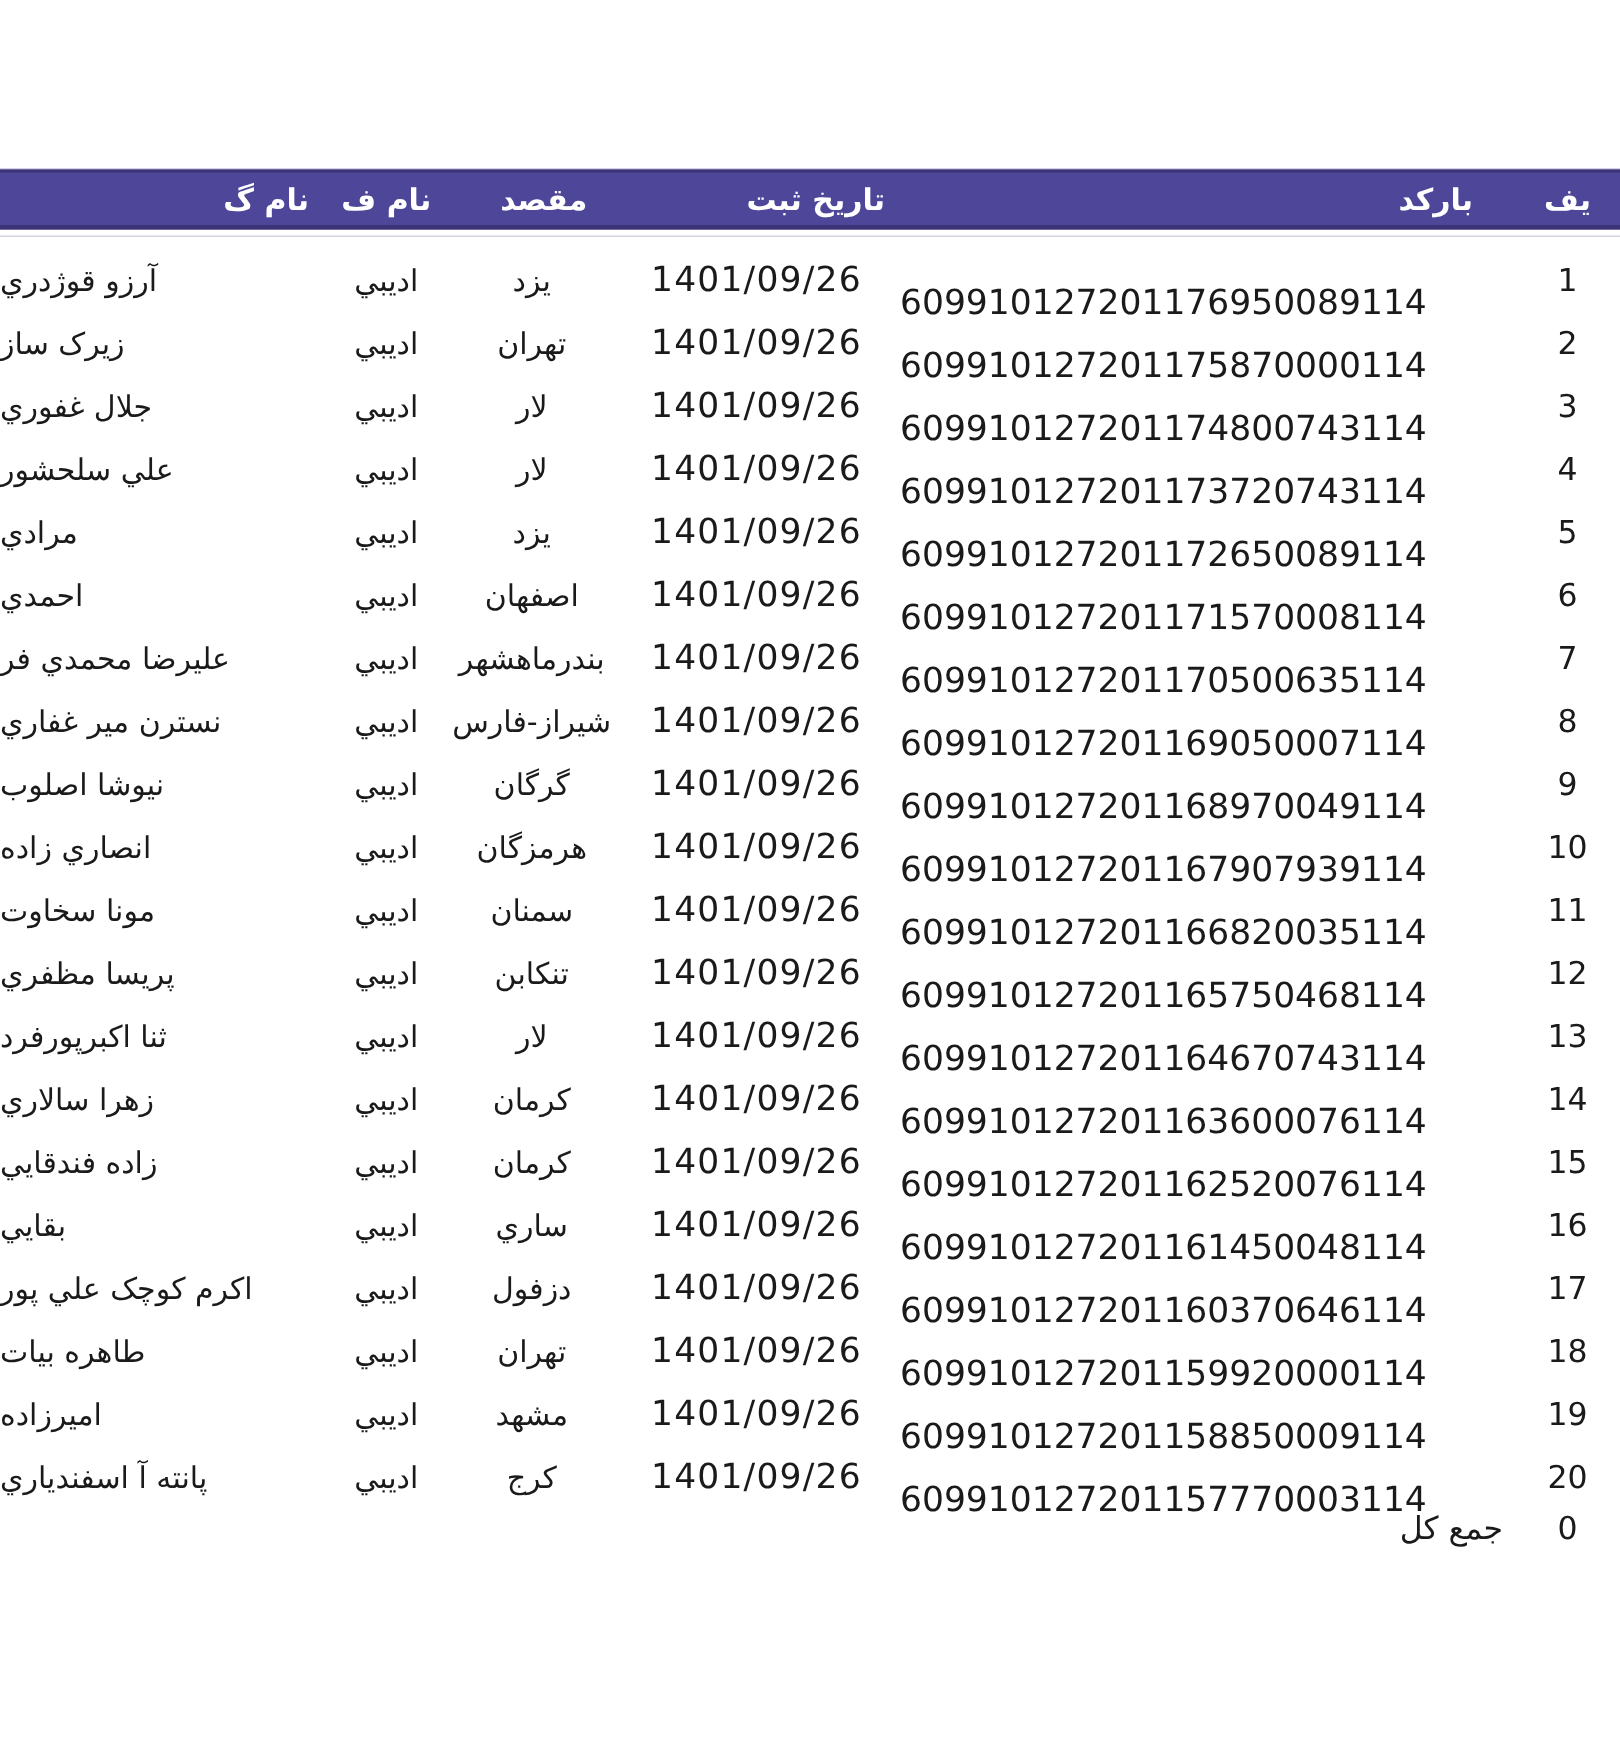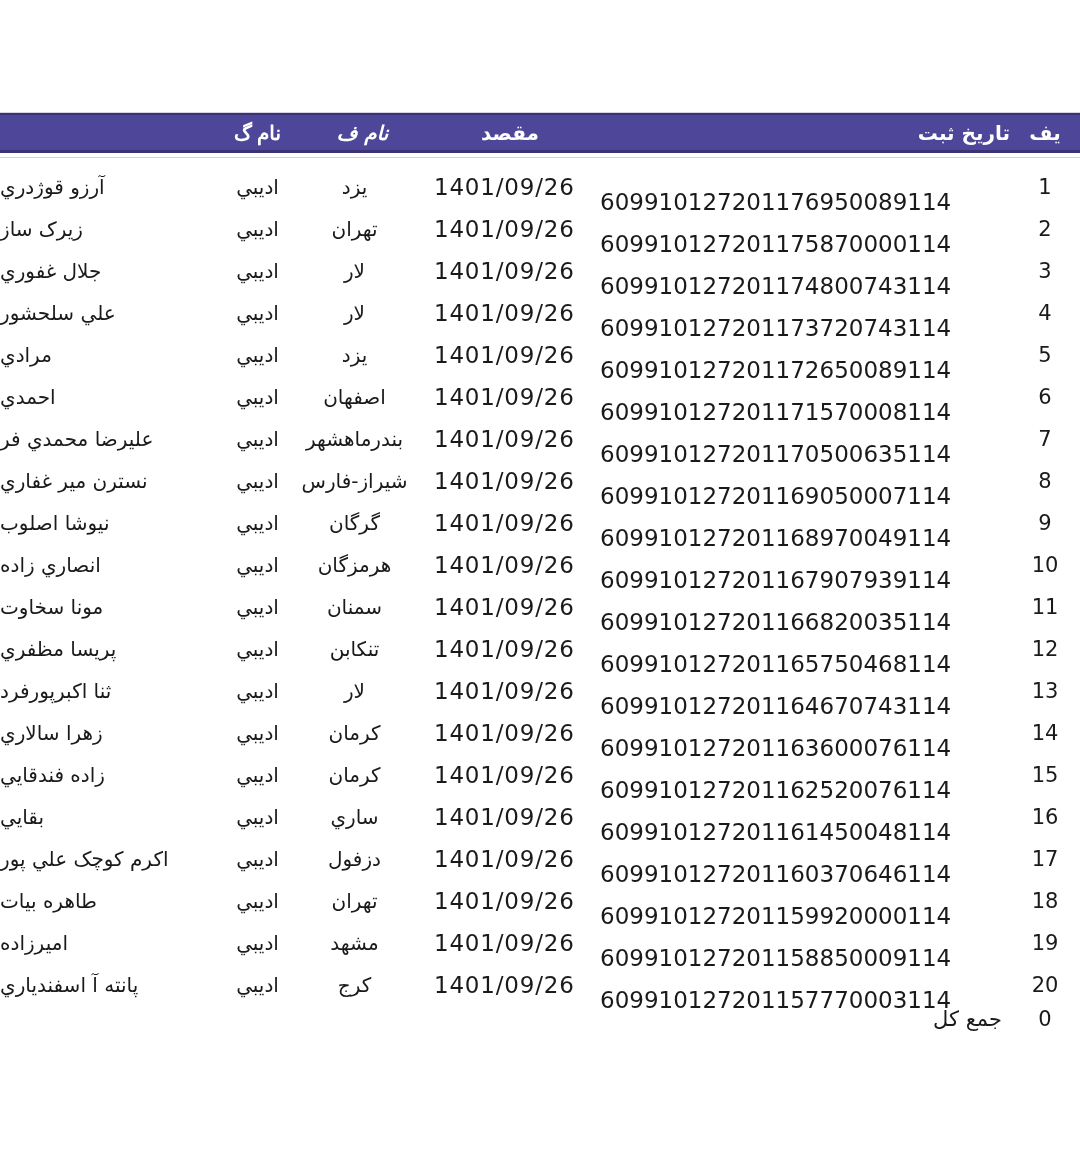--- a/index.html
+++ b/index.html
@@ -27,34 +27,35 @@
   .c-num{text-align:center;font-size:21px;}
   .c-code{direction:ltr;text-align:left;padding-left:10px;font-size:23px;margin-top:31px;}
   .c-date{direction:ltr;text-align:left;padding-left:4px;font-size:23px;letter-spacing:0.8px;}
   .c-dest{text-align:center;padding-right:16px;}
   .c-namef{text-align:center;}
   .c-nameg{text-align:left;padding-right:12px;}
   .h-num{text-align:center;}
   .h-code{text-align:right;padding-right:28px;}
   .h-date{text-align:right;letter-spacing:0;}
   .h-dest{text-align:center;}
-  .h-namef{text-align:center;font-style:italic;}
-  .h-nameg{text-align:right;padding-right:14px;font-family:Liberation Serif, serif;}
+  .h-namef{text-align:center;}
+  .h-nameg{text-align:right;padding-right:14px;}
   .total-row{height:42px;align-items:center;font-size:21px;}
   .t-label{text-align:right;padding-right:8px;}
 </style>
 </head>
 <body>
 
 <div class="page">
   <div class="spacer-top"></div>
   <div class="header-topline"></div>
 
   <div class="grid header-bar">
     <div class="h-num">يف</div>
+    <div class="h-code">باركد</div>
     <div class="h-date">تاريخ ثبت</div>
     <div class="h-dest">مقصد</div>
     <div class="h-namef">نام ف</div>
     <div class="h-nameg">نام گ</div>
   </div>
 
   <div class="header-underline"></div>
 
   <div id="table-body">
     <div class="grid row">

